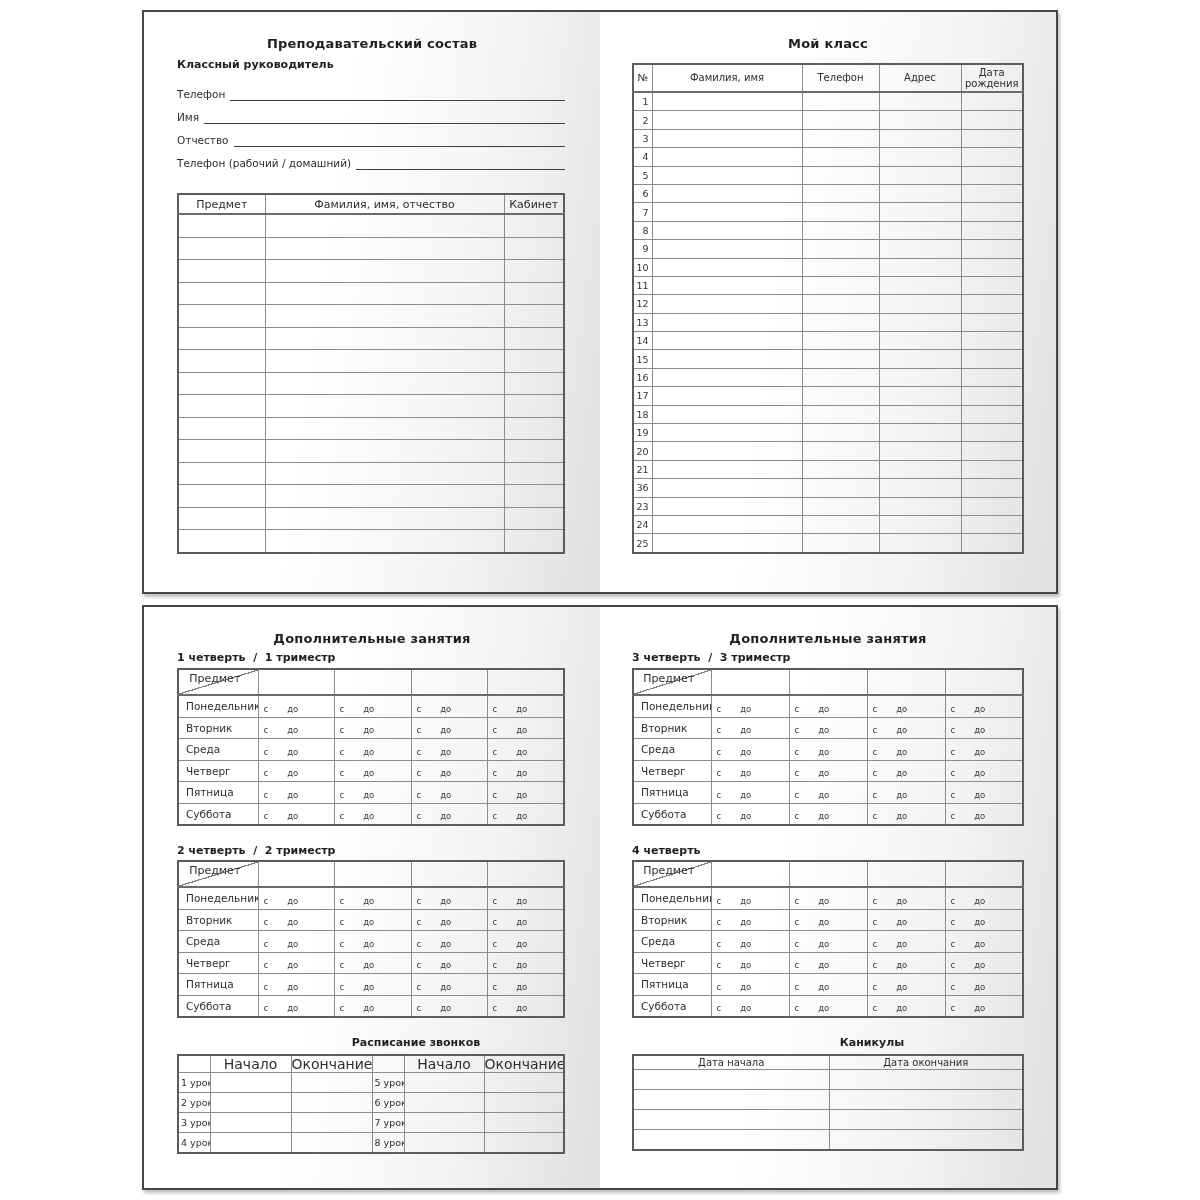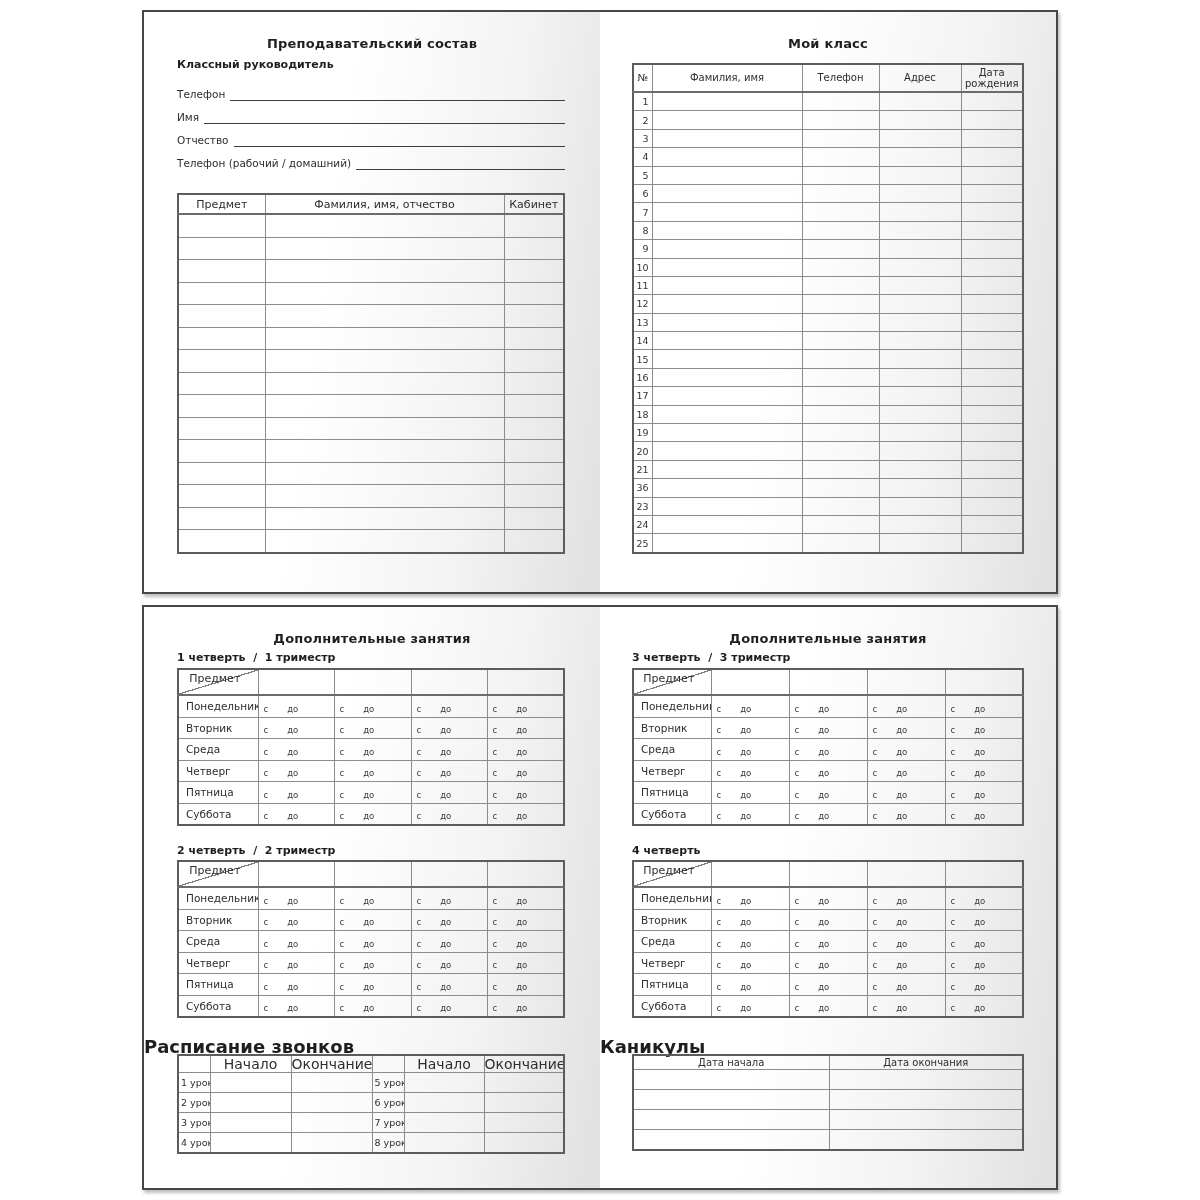--- a/index.html
+++ b/index.html
@@ -13,22 +13,22 @@
   #spread-bottom { top:605px; height:585px; }
 
   .page { position:relative; width:456px; height:100%;
           background:linear-gradient(98deg, #ffffff 40%, #f3f3f3 72%, #e2e2e2 97%); }
 
   .page-title { position:absolute; left:0; width:100%; text-align:center;
                 font-weight:bold; font-size:13px; letter-spacing:0.2px; color:#1f1f1f; }
   .sub-title  { position:absolute; font-weight:bold; font-size:11px; color:#1f1f1f; }
   .qlabel     { position:absolute; left:33px; font-weight:bold; font-size:11px;
                 color:#1f1f1f; white-space:pre; }
-  .sec-title  { position:absolute; left:0; width:100%; 
-                font-weight:bold; font-size:18px; color:#1f1f1f; }
+  .sec-title  { position:absolute; left:0; width:100%; text-align:center;
+                font-weight:bold; font-size:11px; color:#1f1f1f;padding-left:44px; }
 
   .fields { position:absolute; left:33px; top:66px; width:388px; }
   .field  { display:flex; align-items:flex-end; height:23px; }
   .flabel { font-size:10.5px; white-space:nowrap; padding-bottom:1px; }
   .fline  { flex:1; border-bottom:1px solid #3e3e3e; margin-left:5px; height:13px; }
 
   table.tbl { position:absolute; border-collapse:collapse; table-layout:fixed;
               border:2px solid #5c5c5c; background:transparent; }
   .tbl th, .tbl td { border:1px solid #8c8c8c; padding:0; font-weight:normal;
                      overflow:hidden; }

